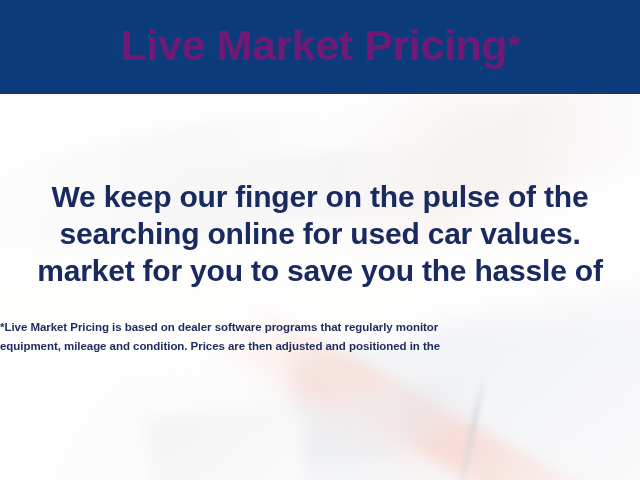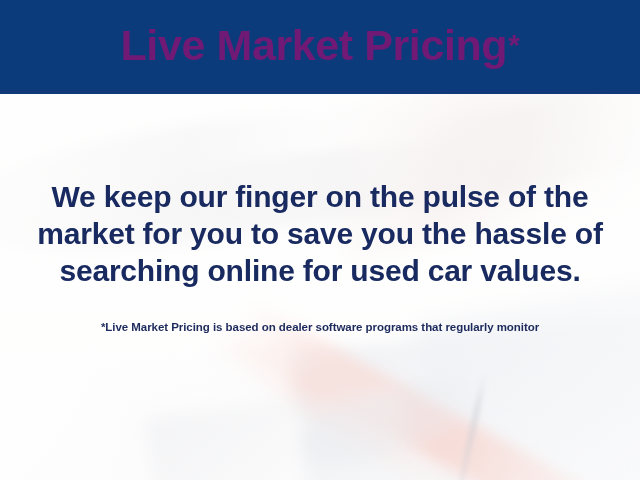--- a/index.html
+++ b/index.html
@@ -286,21 +286,20 @@
     display: block;
     white-space: nowrap;
   }
 
   
   .fineprint {
     position: absolute;
     left: 0;
     top: 318px;
     width: 640px;
-    text-align: center;
     color: #1d2a5c;
     font-size: 11.5px;
     font-weight: bold;
     line-height: 19px;
     letter-spacing: -0.05px;
   }
 
   .fineprint-line {
     display: block;
     white-space: nowrap;
@@ -332,21 +331,22 @@
   <div class="header-band"></div>
   <div class="header-rule"></div>
 
   <div class="header-title">
     <span>Live Market Pricing</span>
       <span class="star">*</span>
   </div>
 
   <div class="headline">
     <span class="headline-line">We keep our finger on the pulse of the</span>
+    <span class="headline-line">searching online for used car values.</span>
     <span class="headline-line">market for you to save you the hassle of</span>
-    <span class="headline-line">searching online for used car values.</span>
   </div>
 
   <div class="fineprint">
     <span class="fineprint-line">*Live Market Pricing is based on dealer software programs that regularly monitor</span>
+    <span class="fineprint-line">equipment, mileage and condition. Prices are then adjusted and positioned in the</span>
   </div>
 
 </div>
 
 </body></html>

